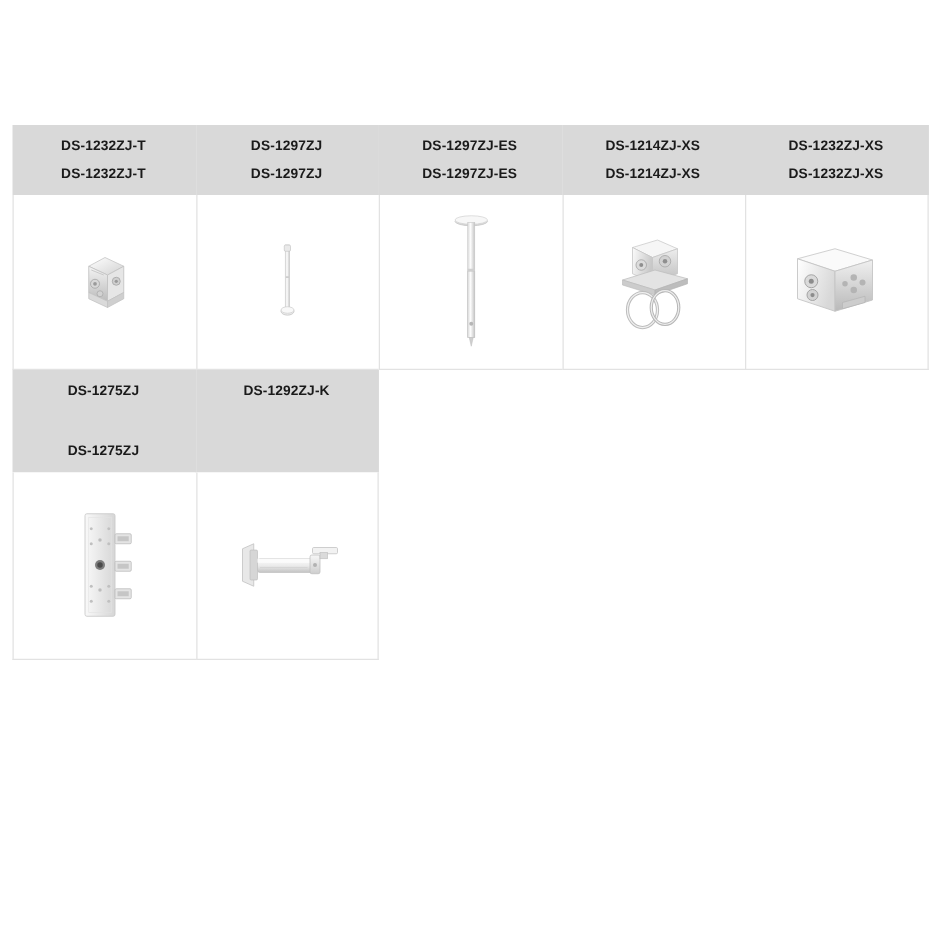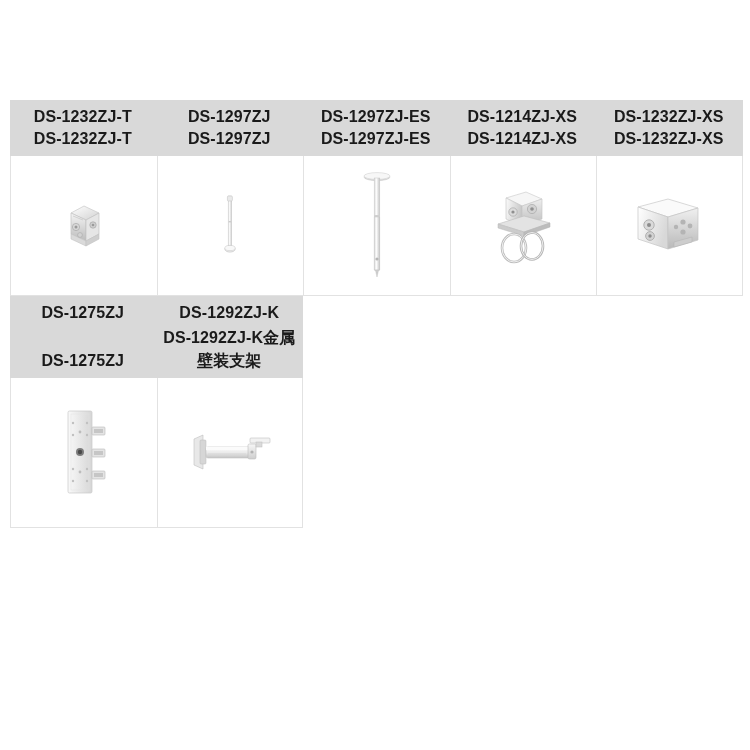--- a/index.html
+++ b/index.html
@@ -50,21 +50,21 @@
     border-right: 1px solid #d9d9d9;
     padding: 6px 4px 6px 4px;
     min-height: 55px;
     display: flex;
     flex-direction: column;
     align-items: center;
     justify-content: center;
     text-align: center;
   }
   .acc-head .ln {
-    font-size: 16px;
+    font-size: 11px;
     font-weight: bold;
     color: #1a1a1a;
     line-height: 22px;
     letter-spacing: 0.1px;
     white-space: nowrap;
   }
   .acc-head .ln.wrap {
     white-space: normal;
     line-height: 23px;
   }
@@ -306,21 +306,20 @@
               <rect x="40" y="48" width="9" height="4" fill="#c6c6c6"></rect>
               <rect x="40" y="70" width="9" height="4" fill="#c6c6c6"></rect>
             </svg>
           </span>
         </div>
       </div>
 
       <div class="acc-col">
         <div class="acc-head">
           <div class="ln">DS-1292ZJ-K</div>
-          <div class="ln wrap">DS-1292ZJ-K金属壁装支架</div>
         </div>
         <div class="acc-img">
           <span>
             <svg class="prod-svg" width="92" height="60" viewBox="0 0 92 60">
               <defs>
                 <linearGradient id="g7a" x1="0" y1="0" x2="0" y2="1">
                   <stop offset="0" stop-color="#fdfdfd"></stop>
                     <stop offset="0.5" stop-color="#ebebeb"></stop>
                     <stop offset="1" stop-color="#c3c3c3"></stop>
                 </linearGradient>

